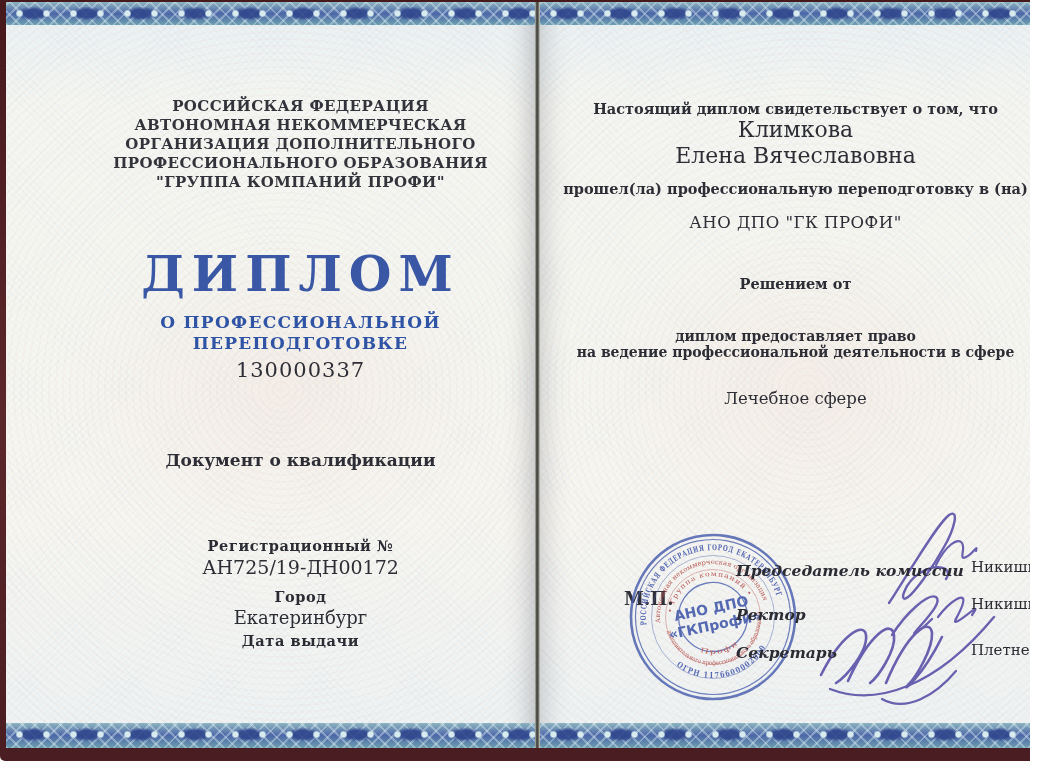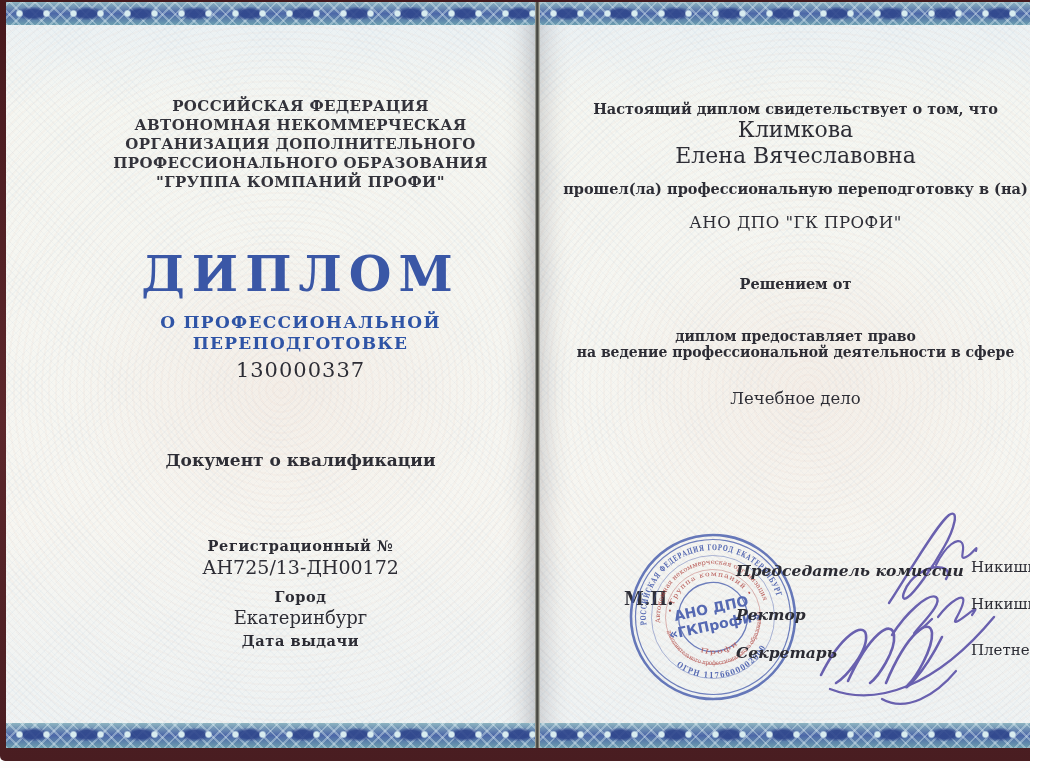--- a/index.html
+++ b/index.html
@@ -85,41 +85,41 @@
 
       <div class="t title">ДИПЛОМ</div>
       <div class="t subtitle">
         <div>О ПРОФЕССИОНАЛЬНОЙ</div>
         <div>ПЕРЕПОДГОТОВКЕ</div>
       </div>
       <div class="t dnum">130000337</div>
       <div class="t doctype b i">Документ о квалификации</div>
 
       <div class="t lbl reg-l">Регистрационный №</div>
-      <div class="t val reg-v">АН725/13-ДН00172</div>
+      <div class="t val reg-v">АН725/19-ДН00172</div>
       <div class="t lbl city-l">Город</div>
       <div class="t val city-v">Екатеринбург</div>
       <div class="t lbl date-l">Дата выдачи</div>
     </div>
 
     <div class="spine"></div>
 
     <div class="page right pr">
       <div class="band top"></div>
       <div class="band bottom"></div>
 
       <div class="t b intro">Настоящий диплом свидетельствует о том, что</div>
       <div class="t surname">Климкова</div>
       <div class="t namepat">Елена Вячеславовна</div>
       <div class="t b training">прошел(ла) профессиональную переподготовку в (на)</div>
       <div class="t orgname">АНО ДПО "ГК ПРОФИ"</div>
       <div class="t b dec-l">Решением от</div>
       <div class="t b grant1">диплом предоставляет право</div>
       <div class="t b grant2">на ведение профессиональной деятельности в сфере</div>
-      <div class="t field">Лечебное дело</div>
+      <div class="t field">Лечебное сфере</div>
 
       <div class="mp">М.П.</div>
 
       <svg class="stamp" viewBox="0 0 174 174">
         <defs>
           <path id="arcT1" d="M 20 87 A 67 67 0 1 1 154 87" fill="none"></path>
           <path id="arcB1" d="M 26 87 A 61 61 0 0 0 148 87" fill="none"></path>
           <path id="arcT2" d="M 34 87 A 53 53 0 1 1 140 87" fill="none"></path>
           <path id="arcB2" d="M 39 87 A 48 48 0 0 0 135 87" fill="none"></path>
           <path id="arcT3" d="M 46 87 A 41 41 0 1 1 128 87" fill="none"></path>

